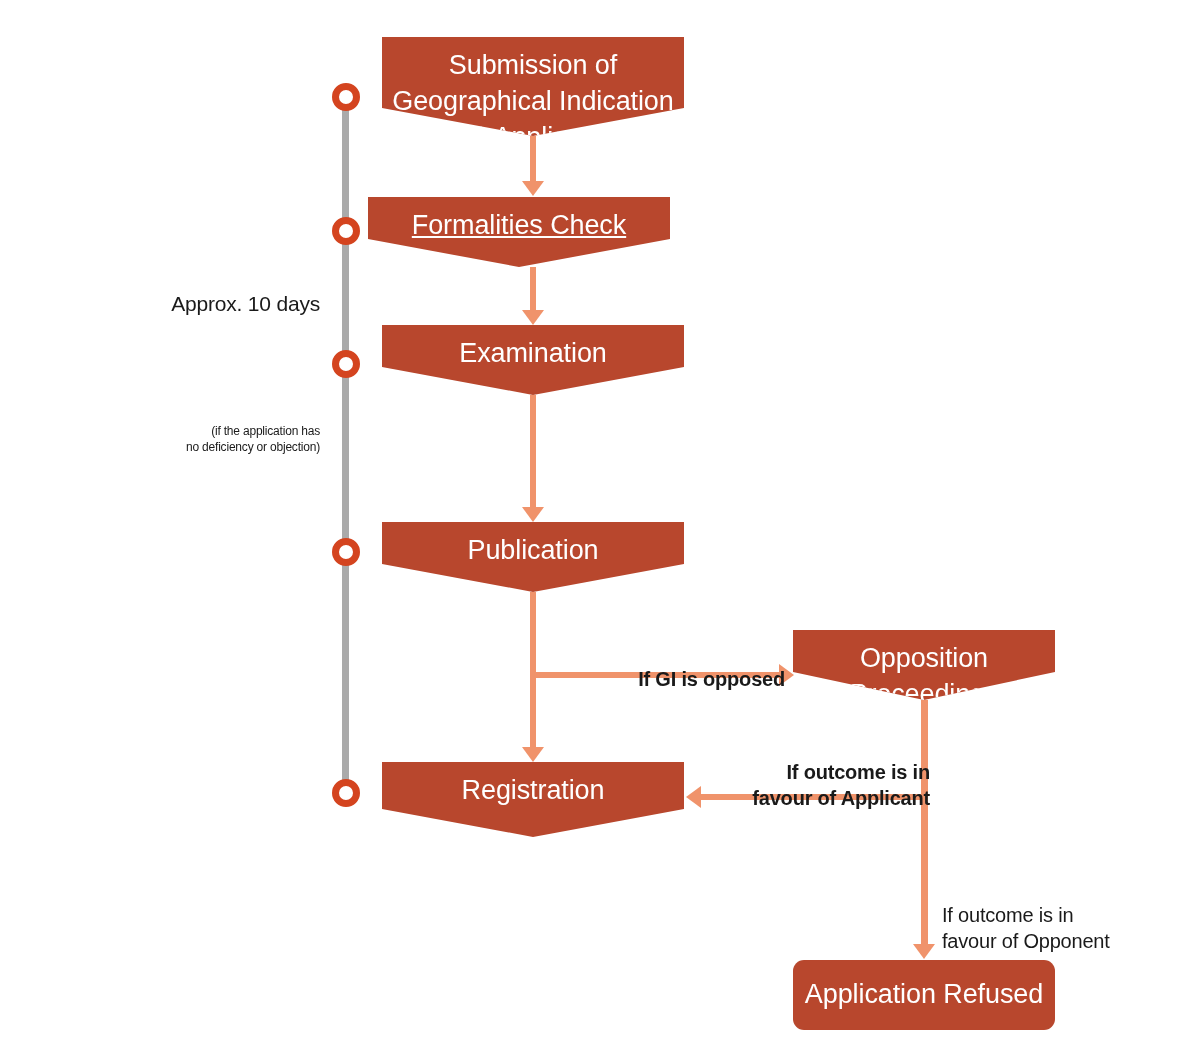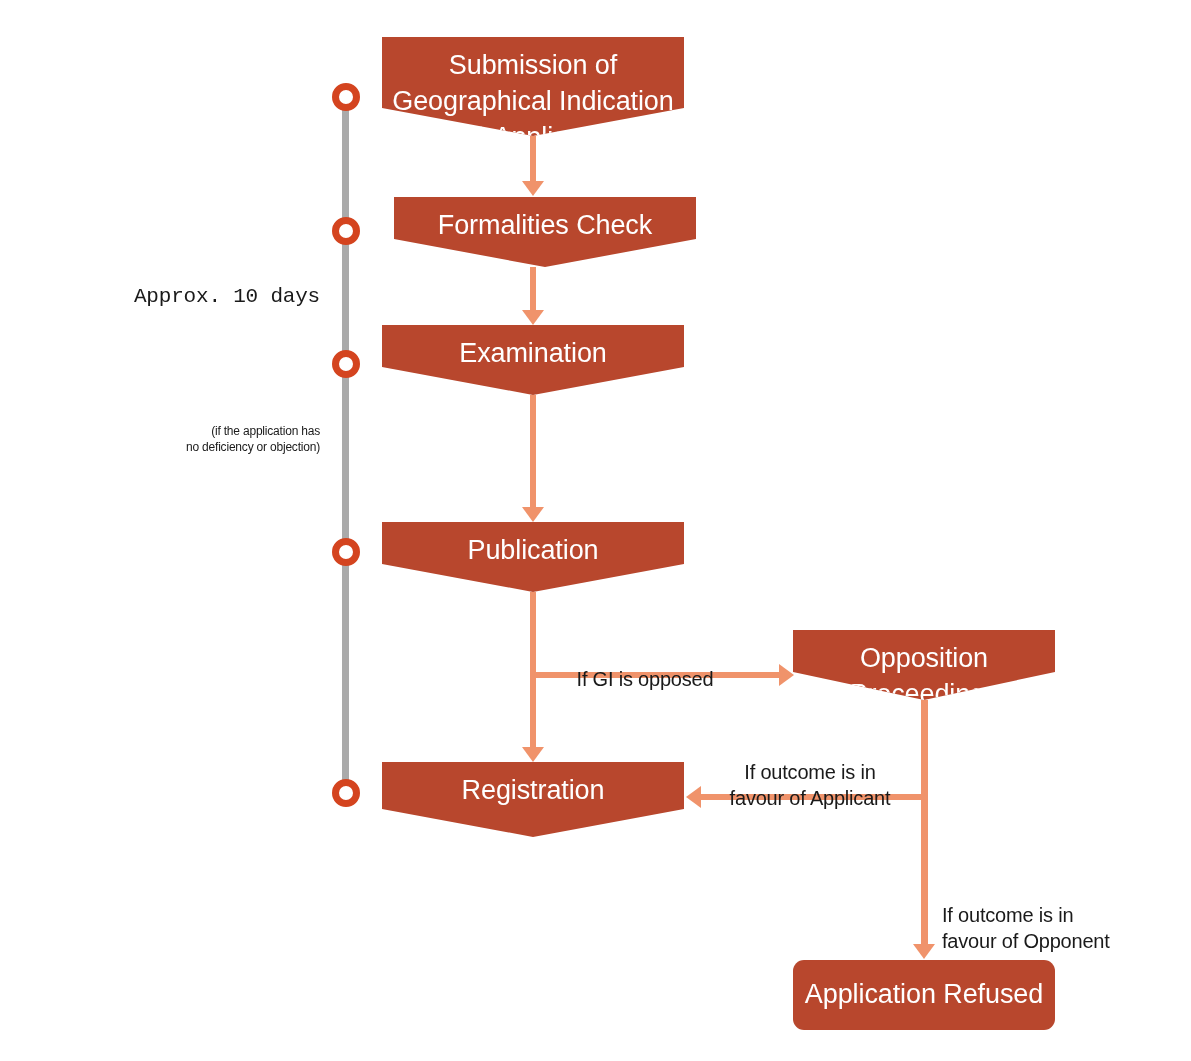--- a/index.html
+++ b/index.html
@@ -119,53 +119,53 @@
 
   
   .branch-label {
     position: absolute;
     color: #1a1a1a;
     font-size: 20px;
     line-height: 1.3;
     letter-spacing: -0.2px;
     white-space: pre-line;
   }
-  .branch-label.center { text-align: center; }
+  .branch-label.center { text-align: right; font-weight: bold; }
   .branch-label.left   { text-align: left; }
 </style>
 </head>
 <body>
 
 <div id="canvas">
 
   <div class="timeline-line" style="left:342px; top:90px; height:706px;"></div>
 
   <div class="timeline-dot" style="left:332px; top:83px;"></div>
   <div class="timeline-dot" style="left:332px; top:217px;"></div>
   <div class="timeline-dot" style="left:332px; top:350px;"></div>
   <div class="timeline-dot" style="left:332px; top:538px;"></div>
   <div class="timeline-dot" style="left:332px; top:779px;"></div>
 
-  <div class="stage-label" style="left:20px; top:264px; width:300px;font-family:Liberation Mono, monospace;">
+  <div class="stage-label" style="left:20px; top:271px; width:300px;">
     <span class="ttl plain">Approx. 10 days</span>
   </div>
 
   <div class="stage-label" style="left:20px; top:404px; width:300px;">
     <span class="sub">(if the application has
 no deficiency or objection)</span>
   </div>
 
 
   <div class="node" style="left:382px; top:37px; width:302px; height:99px;">
     <span>Submission of
 Geographical Indication
 (GI) Application</span>
   </div>
 
-  <div class="node" style="left:394px; top:197px; width:302px; height:70px;">
+  <div class="node" style="left:368px; top:197px; width:302px; height:70px;text-decoration:underline;">
     <span>Formalities Check</span>
   </div>
 
   <div class="node" style="left:382px; top:325px; width:302px; height:70px;">
     <span>Examination</span>
   </div>
 
   <div class="node" style="left:382px; top:522px; width:302px; height:70px;">
     <span>Publication</span>
   </div>

